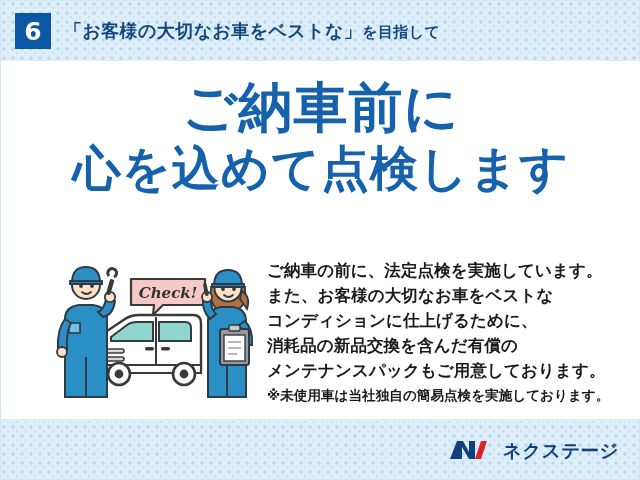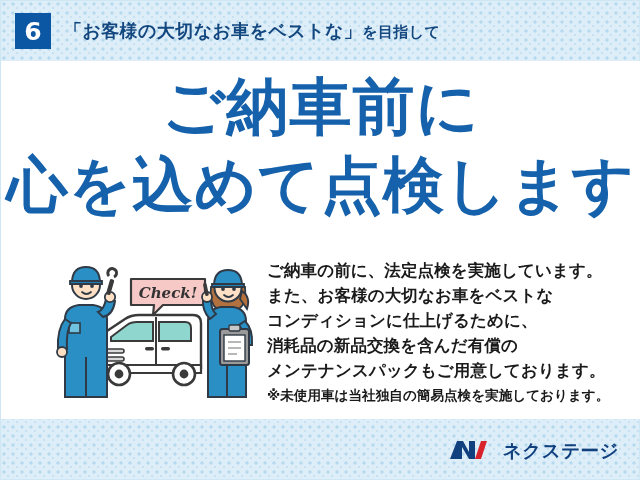--- a/index.html
+++ b/index.html
@@ -46,22 +46,22 @@
   }
 
   
   #heads{
     position:absolute;left:0;top:18px;width:640px;text-align:center;
   }
   .headline{
     color:#1561ab;font-weight:bold;line-height:1.06;
     letter-spacing:1px;white-space:nowrap;
   }
-  #headline1{font-size:62px;font-family:Liberation Mono, monospace;}
-  #headline2{font-size:61px;margin-top:8px;}
+  #headline1{font-size:54px;}
+  #headline2{font-size:48px;margin-top:8px;}
 
   
   #copy{
     position:absolute;left:266px;top:197px;width:350px;
     color:#1a1a1a;
   }
   #copy .line{
     font-size:16.5px;line-height:25px;font-weight:bold;
     letter-spacing:.1px;white-space:nowrap;
   }

